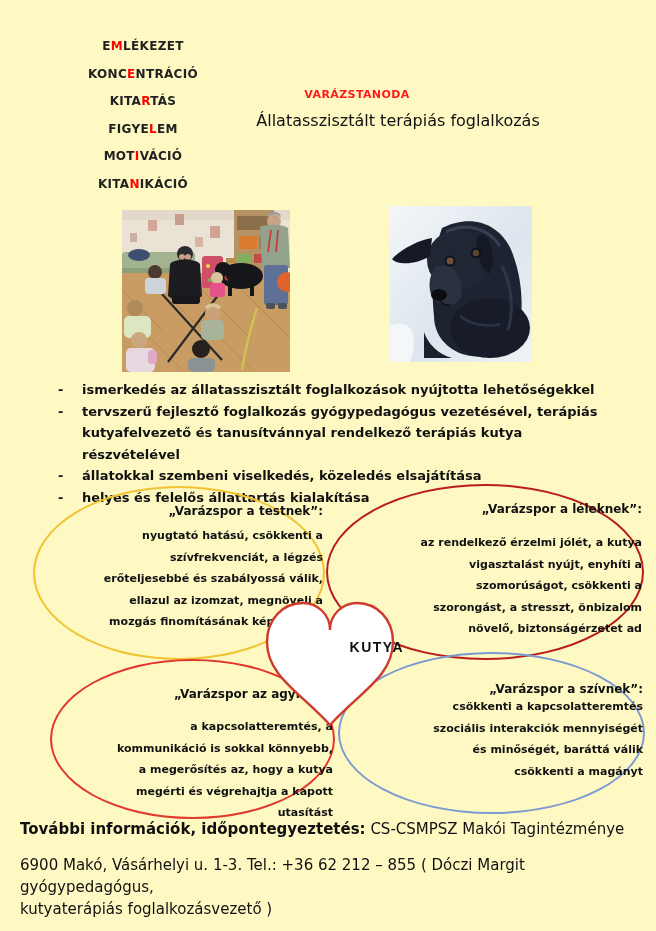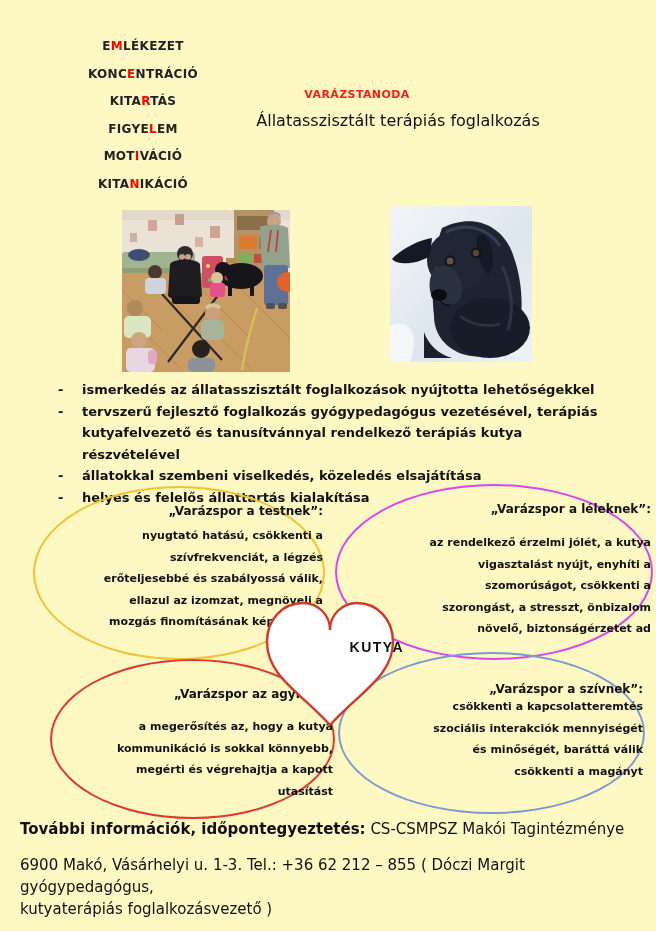--- a/index.html
+++ b/index.html
@@ -23,21 +23,21 @@
   .photo-dog{left:390px;top:206px;width:142px;height:156px;}
   .photo svg{display:block;}
   
   .bullets{position:absolute;left:58px;top:379px;width:560px;margin:0;padding:0;list-style:none;}
   .bullets li{display:flex;font-size:13px;font-weight:700;line-height:21.5px;color:#111;}
   .bullets .dash{width:24px;flex:0 0 24px;}
   .bullets .btxt{width:536px;}
   
   .oval{position:absolute;border-radius:50%;background:transparent;box-sizing:border-box;z-index:1;}
   .oval-yellow{left:33px;top:486px;width:292px;height:174px;border:2px solid #f1c232;}
-  .oval-green {left:335px;top:484px;width:318px;height:176px;border:2px solid #d946ef;}
+  .oval-green {left:326px;top:484px;width:318px;height:176px;border:2px solid #b91c1c;}
   .oval-red   {left:50px;top:659px;width:285px;height:160px;border:2px solid #e0382c;}
   .oval-blue  {left:338px;top:652px;width:307px;height:162px;border:2px solid #7c9ad2;}
   .oval-inner{position:absolute;left:0;top:0;right:0;bottom:0;text-align:right;}
   .oval-title{font-size:12px;font-weight:700;color:#111;white-space:nowrap;}
   .oval-line{font-size:11px;font-weight:700;color:#111;line-height:21.5px;white-space:nowrap;}
   .oval-yellow .oval-inner{padding:16px 0 0 44px;}
   .oval-yellow .oval-body{margin-top:7px;}
   .oval-green  .oval-inner{padding:16px 0 0 46px;}
   .oval-green  .oval-body{margin-top:16px;}
   .oval-red    .oval-inner{padding:26px 0 0 46px;}
@@ -237,22 +237,23 @@
         <div class="oval-line">szorongást, a stresszt, önbizalom</div>
         <div class="oval-line">növelő, biztonságérzetet ad</div>
       </div>
     </div>
   </div>
 
   <div class="oval oval-red">
     <div class="oval-inner">
       <div class="oval-title">„Varázspor az agynak”:</div>
       <div class="oval-body">
+        <div class="oval-line">a kapcsolatteremtés, a</div>
+        <div class="oval-line">kommunikáció is sokkal könnyebb,</div>
         <div class="oval-line">a megerősítés az, hogy a kutya</div>
-        <div class="oval-line">kommunikáció is sokkal könnyebb,</div>
         <div class="oval-line">megérti és végrehajtja a kapott</div>
         <div class="oval-line">utasítást</div>
       </div>
     </div>
   </div>
 
   <div class="oval oval-blue">
     <div class="oval-inner">
       <div class="oval-title">„Varázspor a szívnek”:</div>
       <div class="oval-body">

